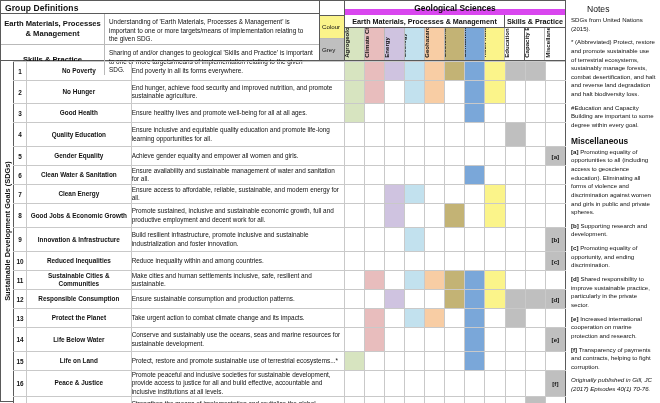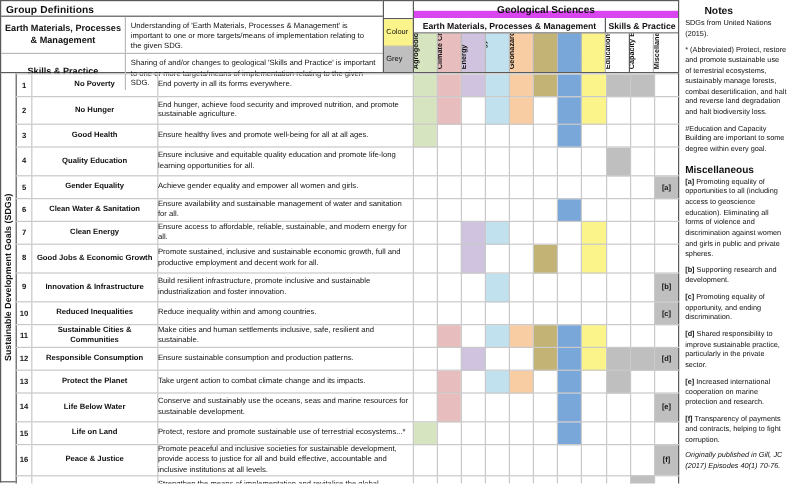--- a/index.html
+++ b/index.html
@@ -63,21 +63,21 @@
   td.gdesc { width:212px; font-size:6.3px; padding:2px 5px 2px 4px; line-height:1.3; }
   td.cell { width:20px; }
   td.cell.sep { border-left:1px solid #5a5a5a; }
   td.cell .mark { display:block; width:100%; height:100%; font-size:6.2px; font-weight:bold; text-align:center; }
   table.matrix tr td:first-child { border-left:1px solid #5a5a5a; }
   table.matrix tr:last-child td { border-bottom:1px solid #5a5a5a; }
   table.matrix tr td:last-child { border-right:1px solid #5a5a5a; }
 
   
   .notes { width:94px; padding:4px 4px 0 5px; }
-  .notes h3 { margin:0 0 2px 0; font-size:8.6px; font-weight:bold;padding-left:16px; }
+  .notes h3 { margin:0 0 2px 0; font-size:8.6px; font-weight:normal;padding-left:16px; }
   .notes h4 { margin:6px 0 2px 0; font-size:8.4px; font-weight:bold; }
   .notes p { margin:0 0 5px 0; font-size:6.1px; line-height:1.42; }
   .notes p.cite { font-style:italic; font-size:6.1px; line-height:1.42; margin-top:5px; }
 </style>
 </head>
 <body>
 
 <div class="page">
 
   <div class="mainarea">

